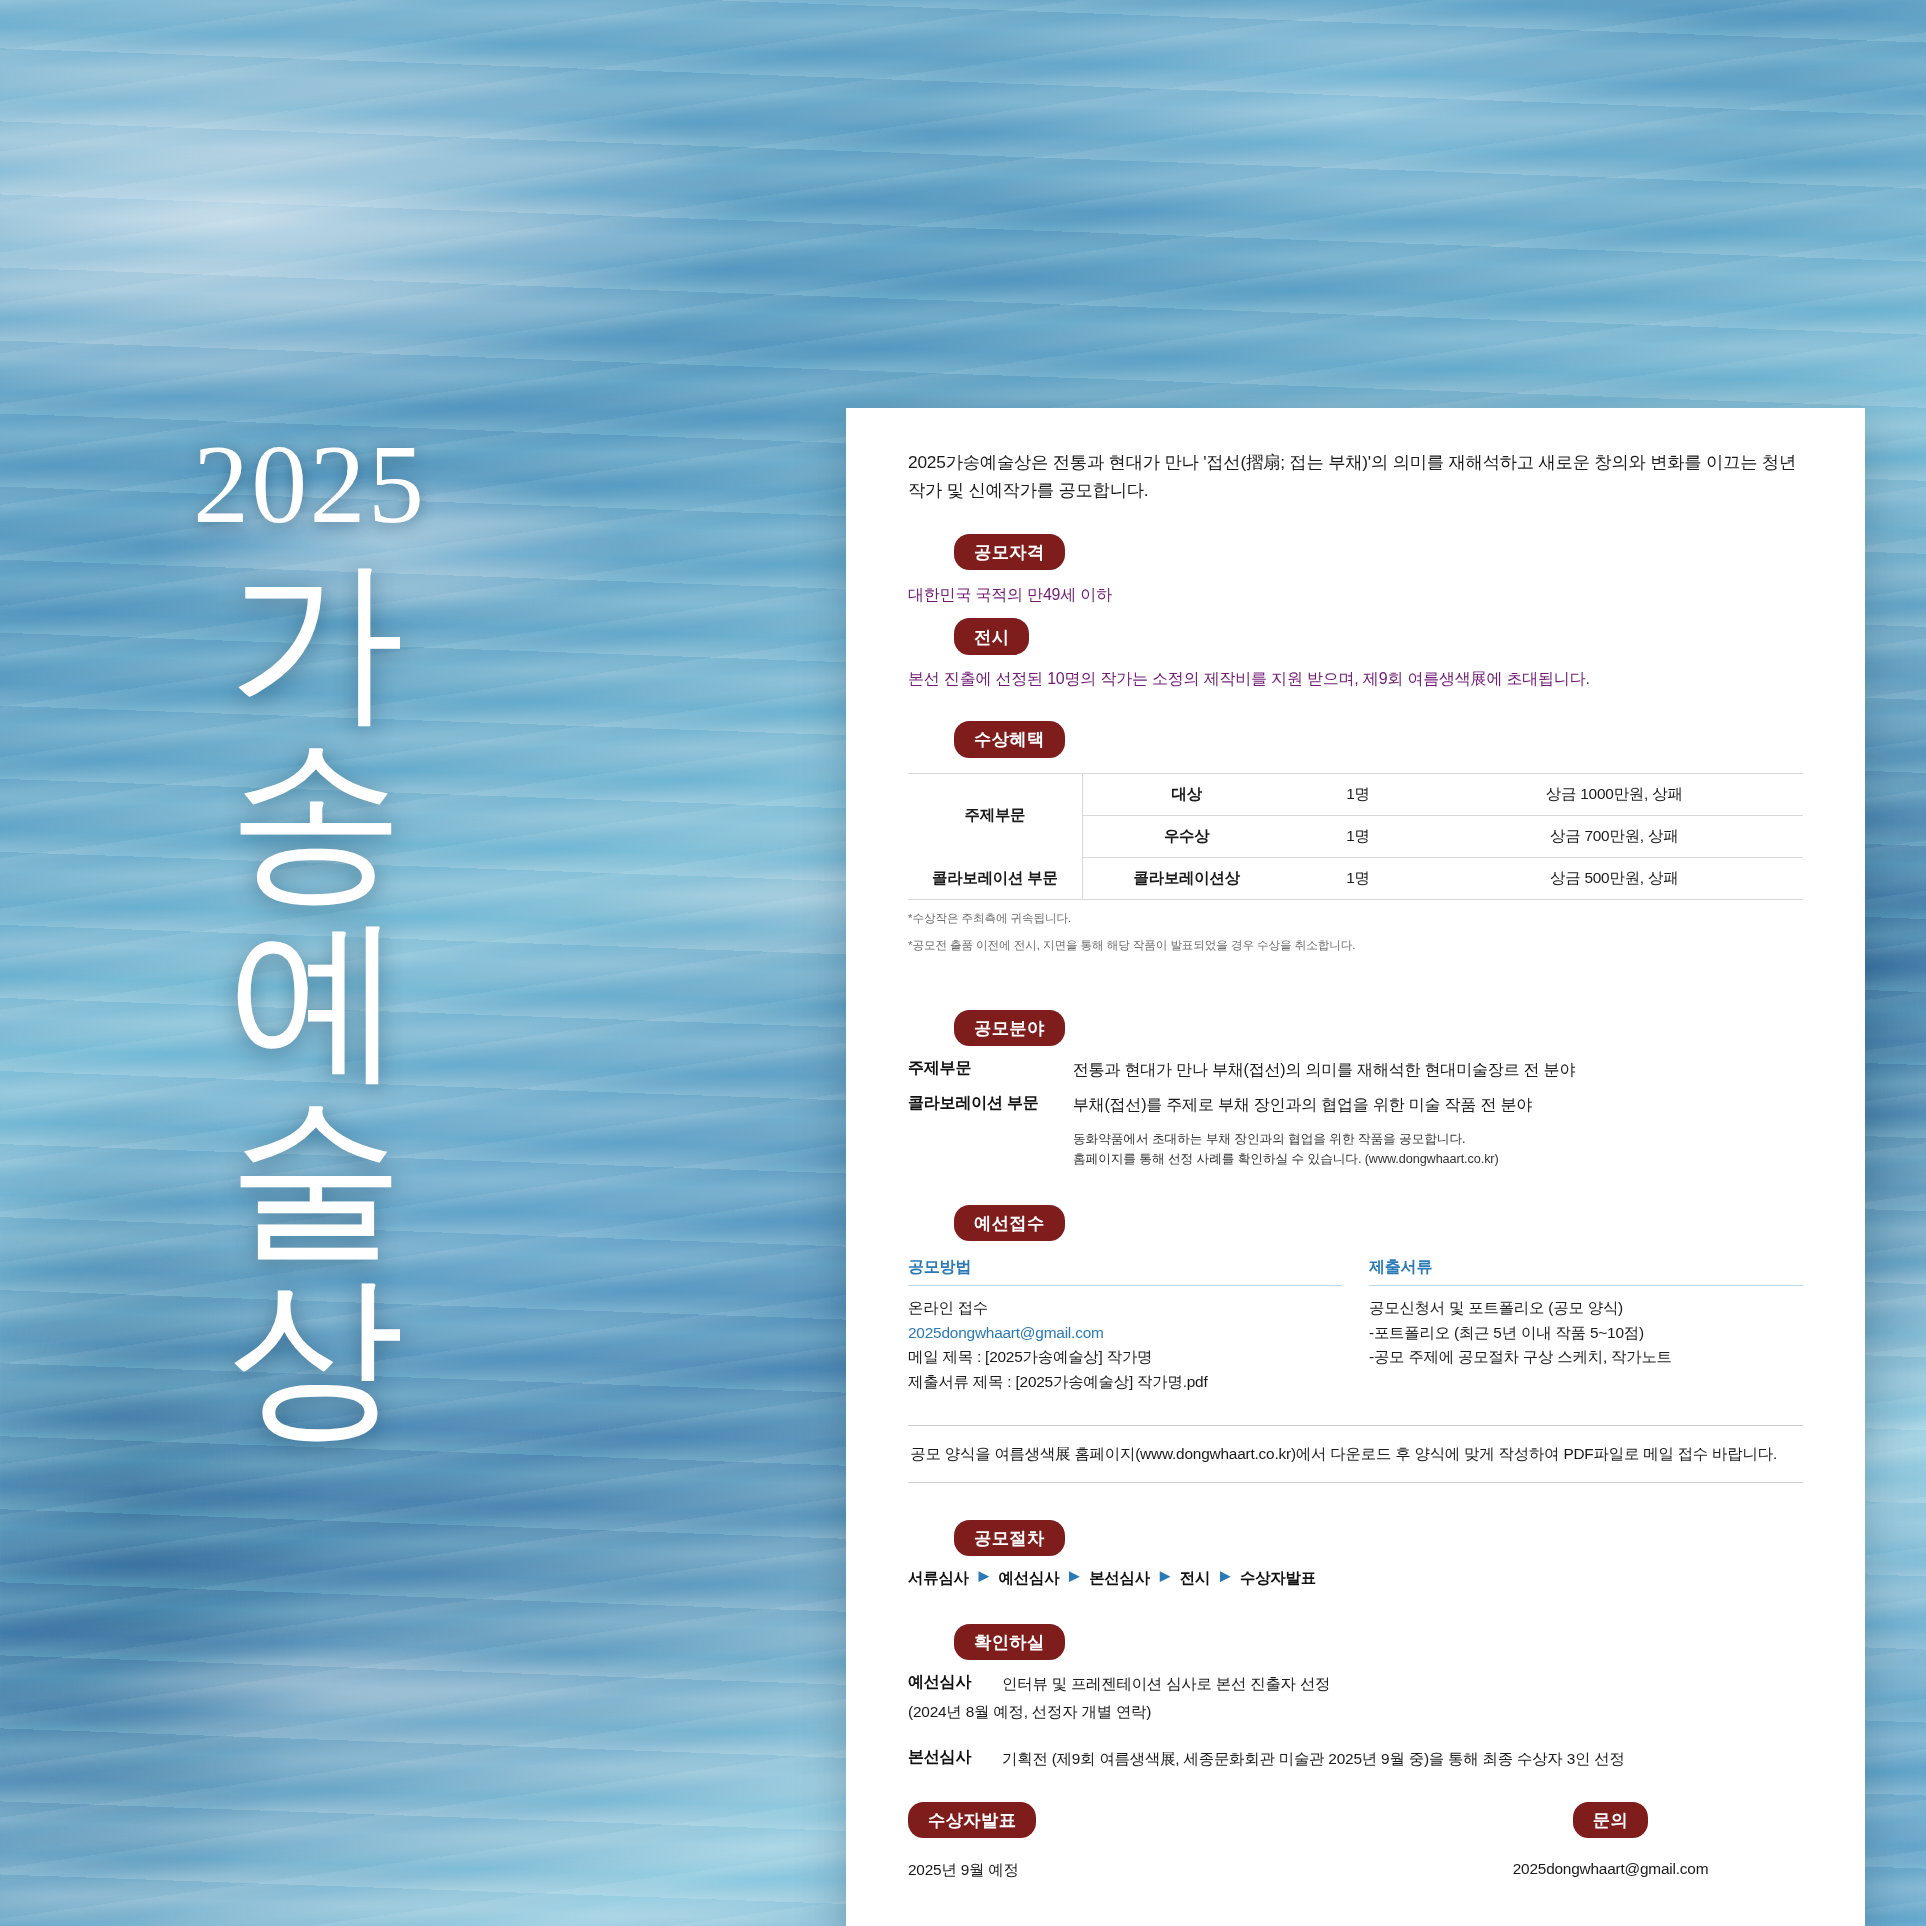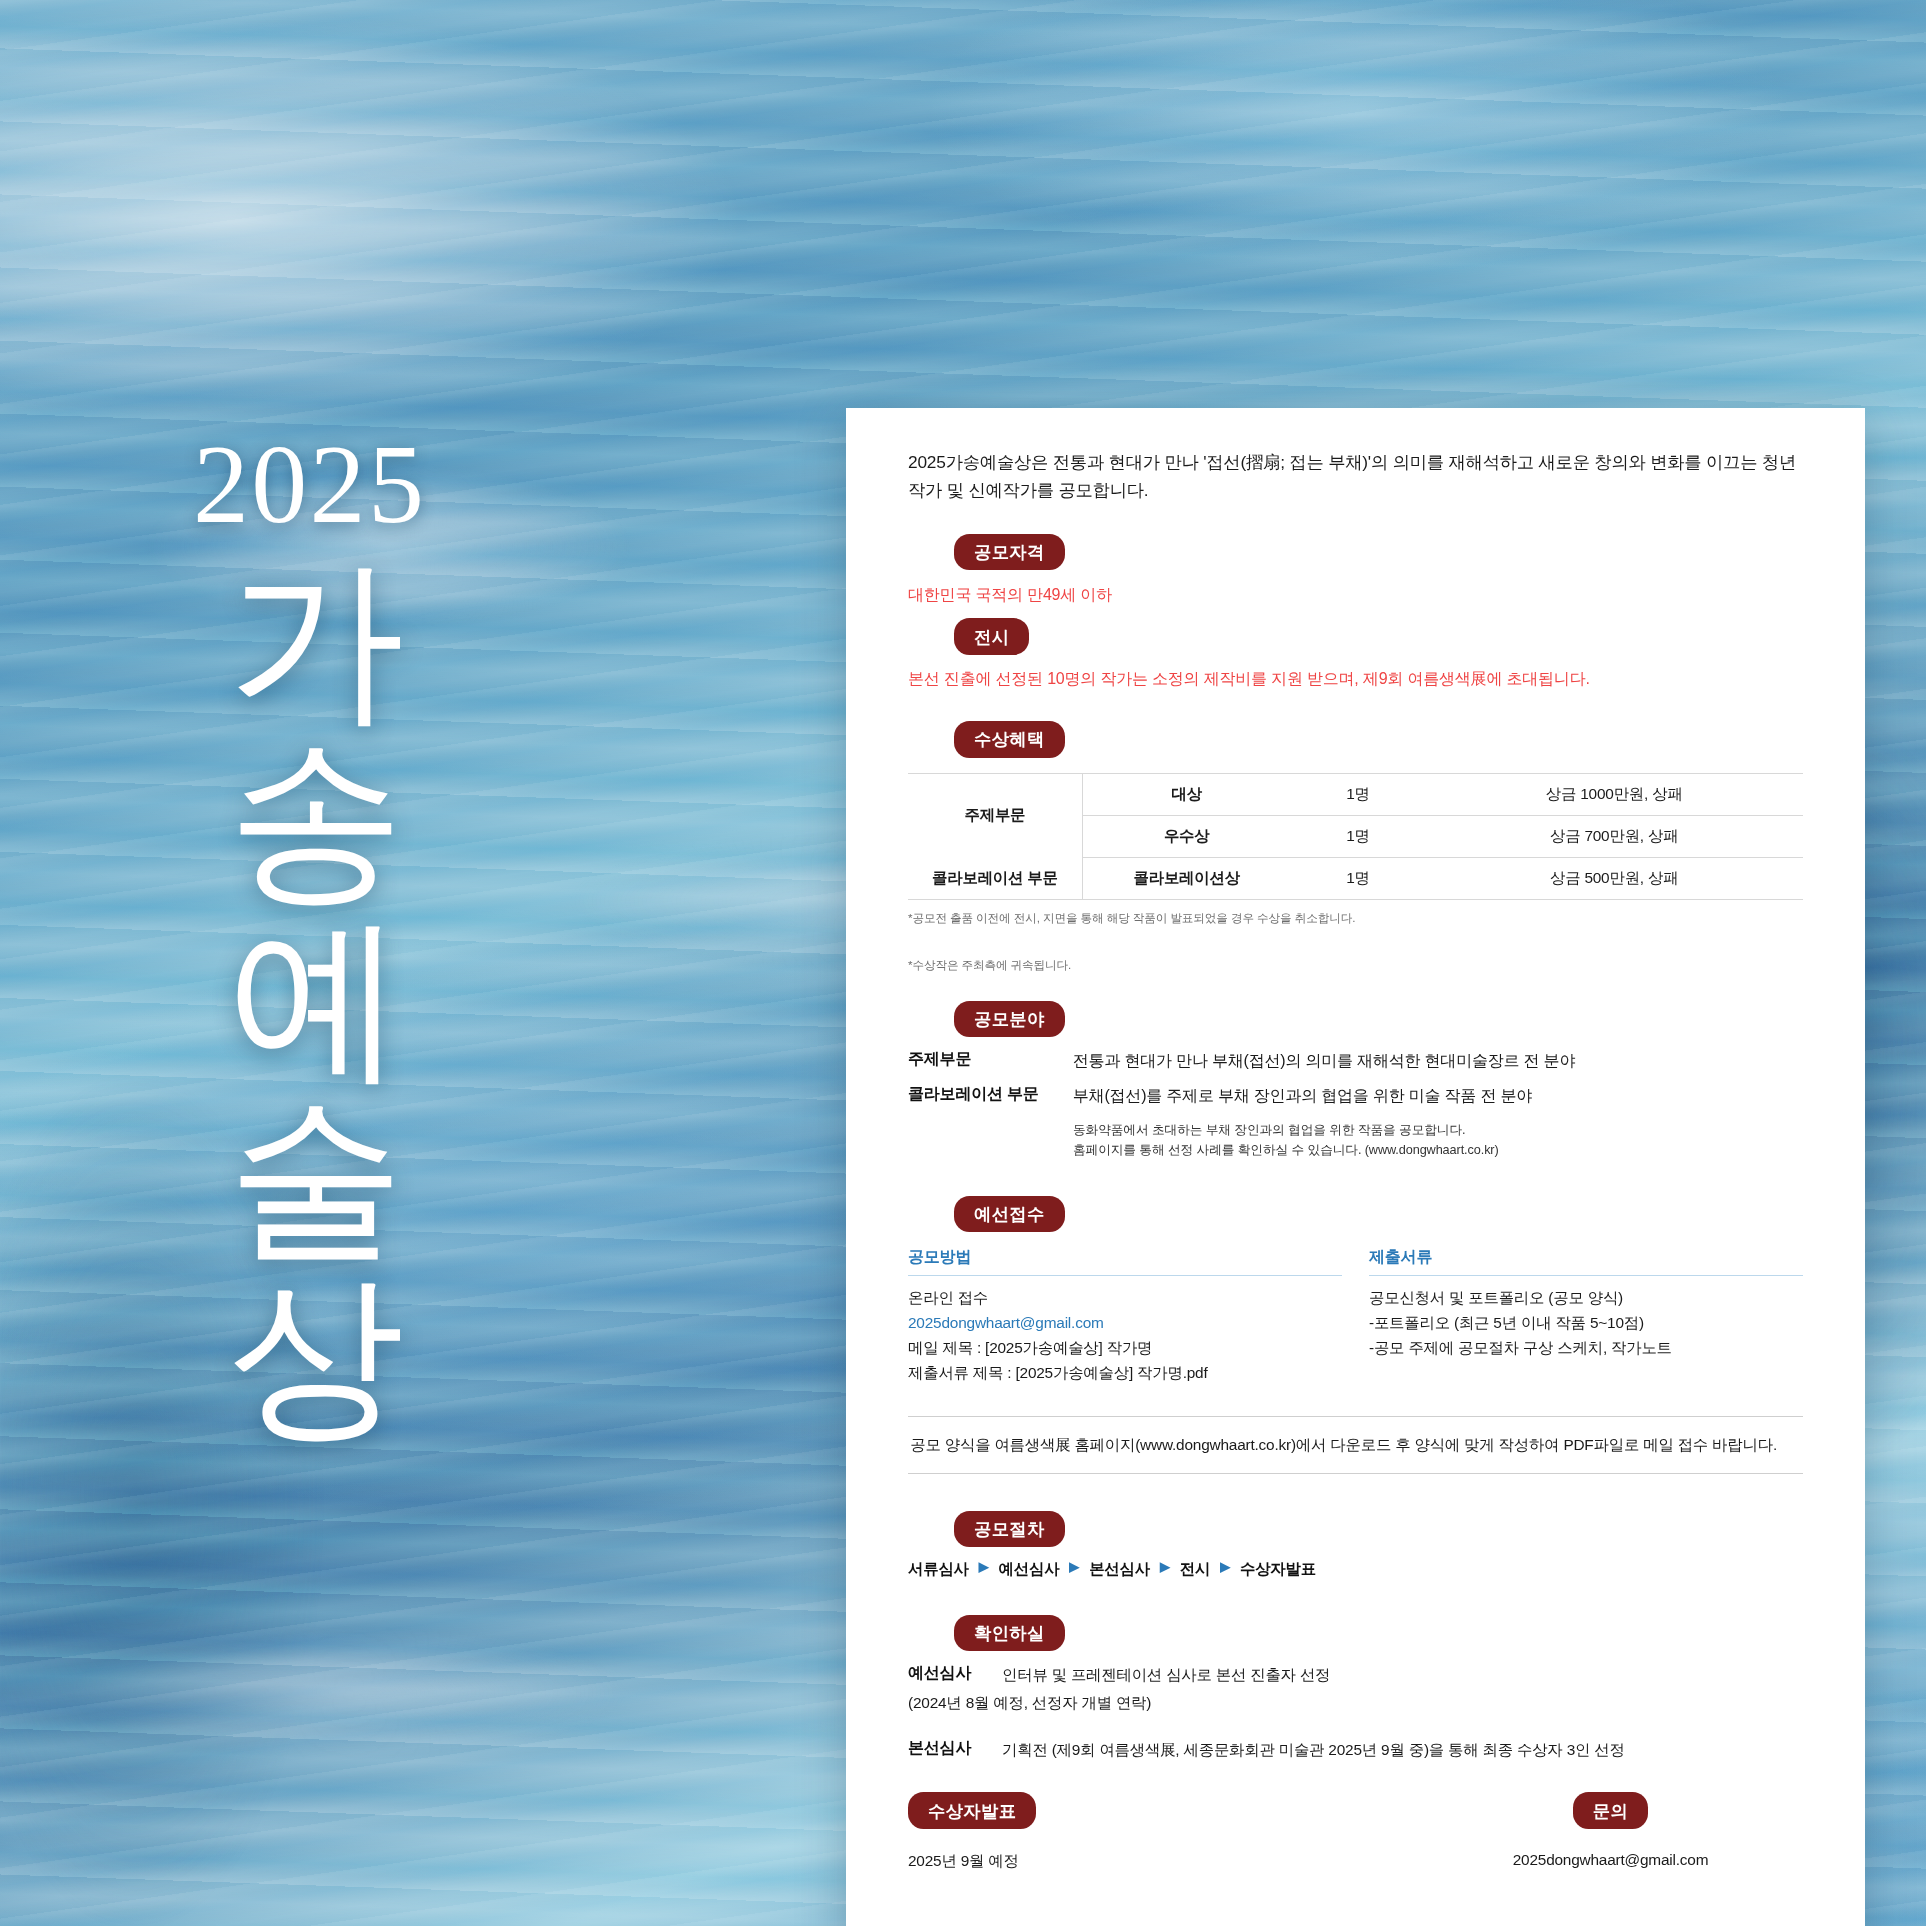--- a/index.html
+++ b/index.html
@@ -186,21 +186,21 @@
     letter-spacing: 0.4px;
     padding: 6.2px 20px;
     border-radius: 15.4px;
     margin: 0 0 11.6px 0;
   }
   .sec-head.center-ish { margin-left: 46px; }
 
   .body-txt {
     font-size: 16px;
     line-height: 1.65;
-    color: #ef4444;
+    color: #701a75;
     letter-spacing: -0.2px;
   }
   .mb-lg { margin-bottom: 28.5px; }
   .mb-sm { margin-bottom: 10px; }
 
   
   table.prize {
     width: 100%;
     border-collapse: collapse;
     margin-top: 3.9px;
@@ -403,22 +403,22 @@
           <td class="amount">상금 700만원, 상패</td>
         </tr>
         <tr>
           <td class="cat">콜라보레이션 부문</td>
           <td class="prize-name">콜라보레이션상</td>
           <td class="count">1명</td>
           <td class="amount">상금 500만원, 상패</td>
         </tr>
       </tbody>
         </table>
+      <div class="footnote">*수상작은 주최측에 귀속됩니다.</div>
       <div class="footnote mb-lg">*공모전 출품 이전에 전시, 지면을 통해 해당 작품이 발표되었을 경우 수상을 취소합니다.</div>
-      <div class="footnote">*수상작은 주최측에 귀속됩니다.</div>
 
       <div style="height:27px"></div>
 
       
       <div class="sec-head center-ish">공모분야</div>
       <div class="field-row">
         <div class="field-label">주제부문</div>
         <div class="field-val">전통과 현대가 만나 부채(접선)의 의미를 재해석한 현대미술장르 전 분야</div>
       </div>
       <div class="field-row">

